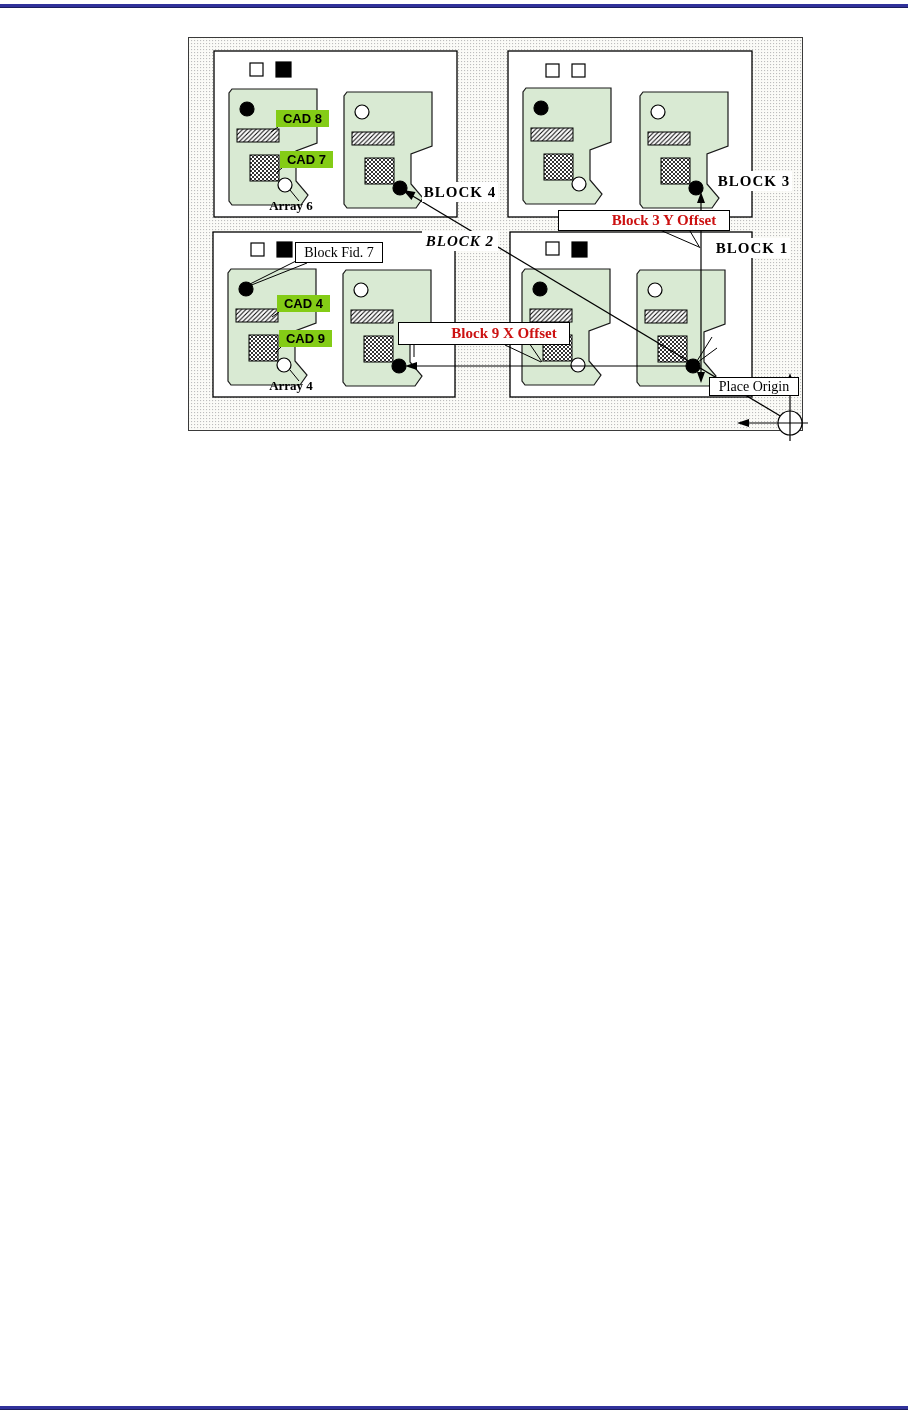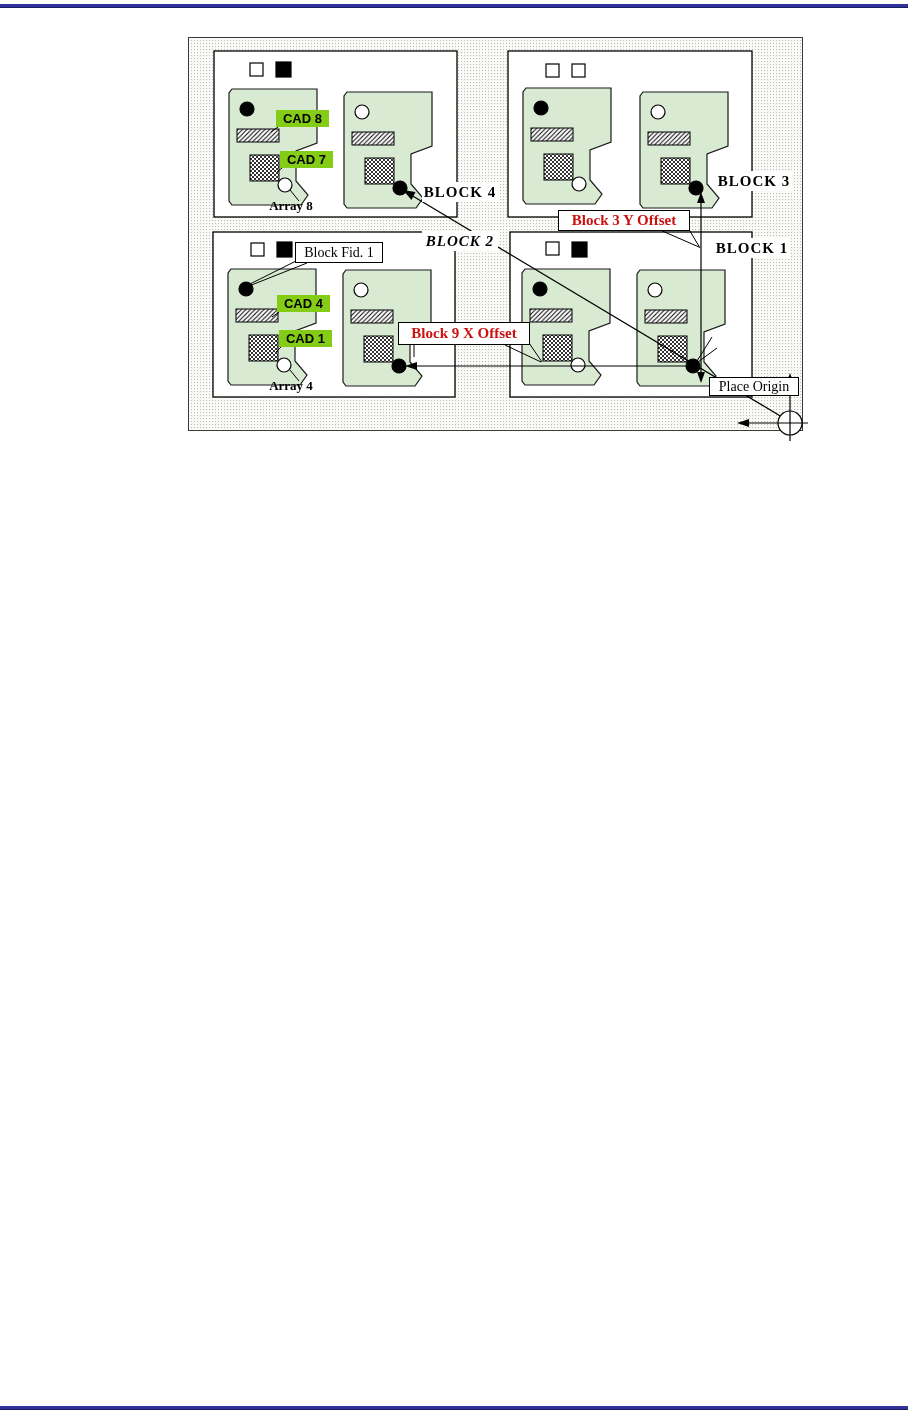--- a/index.html
+++ b/index.html
@@ -12,21 +12,21 @@
   .lbl{position:absolute;white-space:nowrap;}
   .block-lbl{font:bold 15px "Liberation Serif",serif;color:#000;background:#fff;
              width:76px;height:20px;line-height:20px;text-align:center;letter-spacing:1px;}
   .cad-lbl{font:bold 13px "Liberation Sans",sans-serif;color:#000;background:#84cc16;
            width:53px;height:17px;line-height:17px;text-align:center;}
   .array-lbl{font:bold 13px "Liberation Serif",serif;color:#000;width:58px;height:14px;
              line-height:14px;text-align:center;}
   .boxed{border:1px solid #000;background:#fff;font:14px "Liberation Serif",serif;
          color:#000;text-align:center;}
   .offset{border:1px solid #000;background:#fff;font:bold 15px "Liberation Serif",serif;
-          color:#cc1111;text-align:center;}
+          color:#cc1111;text-align:center;padding-left:40px;}
 </style>
 </head>
 <body>
 
 <div id="page">
 
   <div id="rule-top" class="rule"></div>
   <div id="rule-bottom" class="rule"></div>
 
   <svg id="panel-svg" width="630" height="420" viewBox="0 0 630 420">
@@ -136,23 +136,23 @@
   </svg>
 
   <div class="lbl block-lbl" style="left:422px;top:182px;">BLOCK 4</div>
   <div class="lbl block-lbl" style="left:716px;top:171px;">BLOCK 3</div>
   <div class="lbl block-lbl" style="left:422px;top:231px;font-style:italic;">BLOCK 2</div>
   <div class="lbl block-lbl" style="left:714px;top:238px;">BLOCK 1</div>
 
   <div class="lbl cad-lbl" style="left:276px;top:110px;">CAD 8</div>
   <div class="lbl cad-lbl" style="left:280px;top:151px;">CAD 7</div>
   <div class="lbl cad-lbl" style="left:277px;top:295px;">CAD 4</div>
-  <div class="lbl cad-lbl" style="left:279px;top:330px;">CAD 1</div>
+  <div class="lbl cad-lbl" style="left:279px;top:330px;">CAD 9</div>
 
-  <div class="lbl array-lbl" style="left:262px;top:199px;">Array 8</div>
+  <div class="lbl array-lbl" style="left:262px;top:199px;">Array 6</div>
   <div class="lbl array-lbl" style="left:262px;top:379px;">Array 4</div>
 
-  <div class="lbl boxed" style="left:295px;top:242px;width:86px;height:19px;line-height:19px;">Block Fid. 1</div>
+  <div class="lbl boxed" style="left:295px;top:242px;width:86px;height:19px;line-height:19px;">Block Fid. 7</div>
   <div class="lbl boxed" style="left:709px;top:329px;width:88px;height:17px;line-height:17px;margin-top:48px;">Place Origin</div>
   <div class="lbl offset" style="left:558px;top:210px;width:130px;height:19px;line-height:19px;">Block 3 Y Offset</div>
   <div class="lbl offset" style="left:398px;top:322px;width:130px;height:21px;line-height:21px;">Block 9 X Offset</div>
 
 </div>
 
 </body></html>

